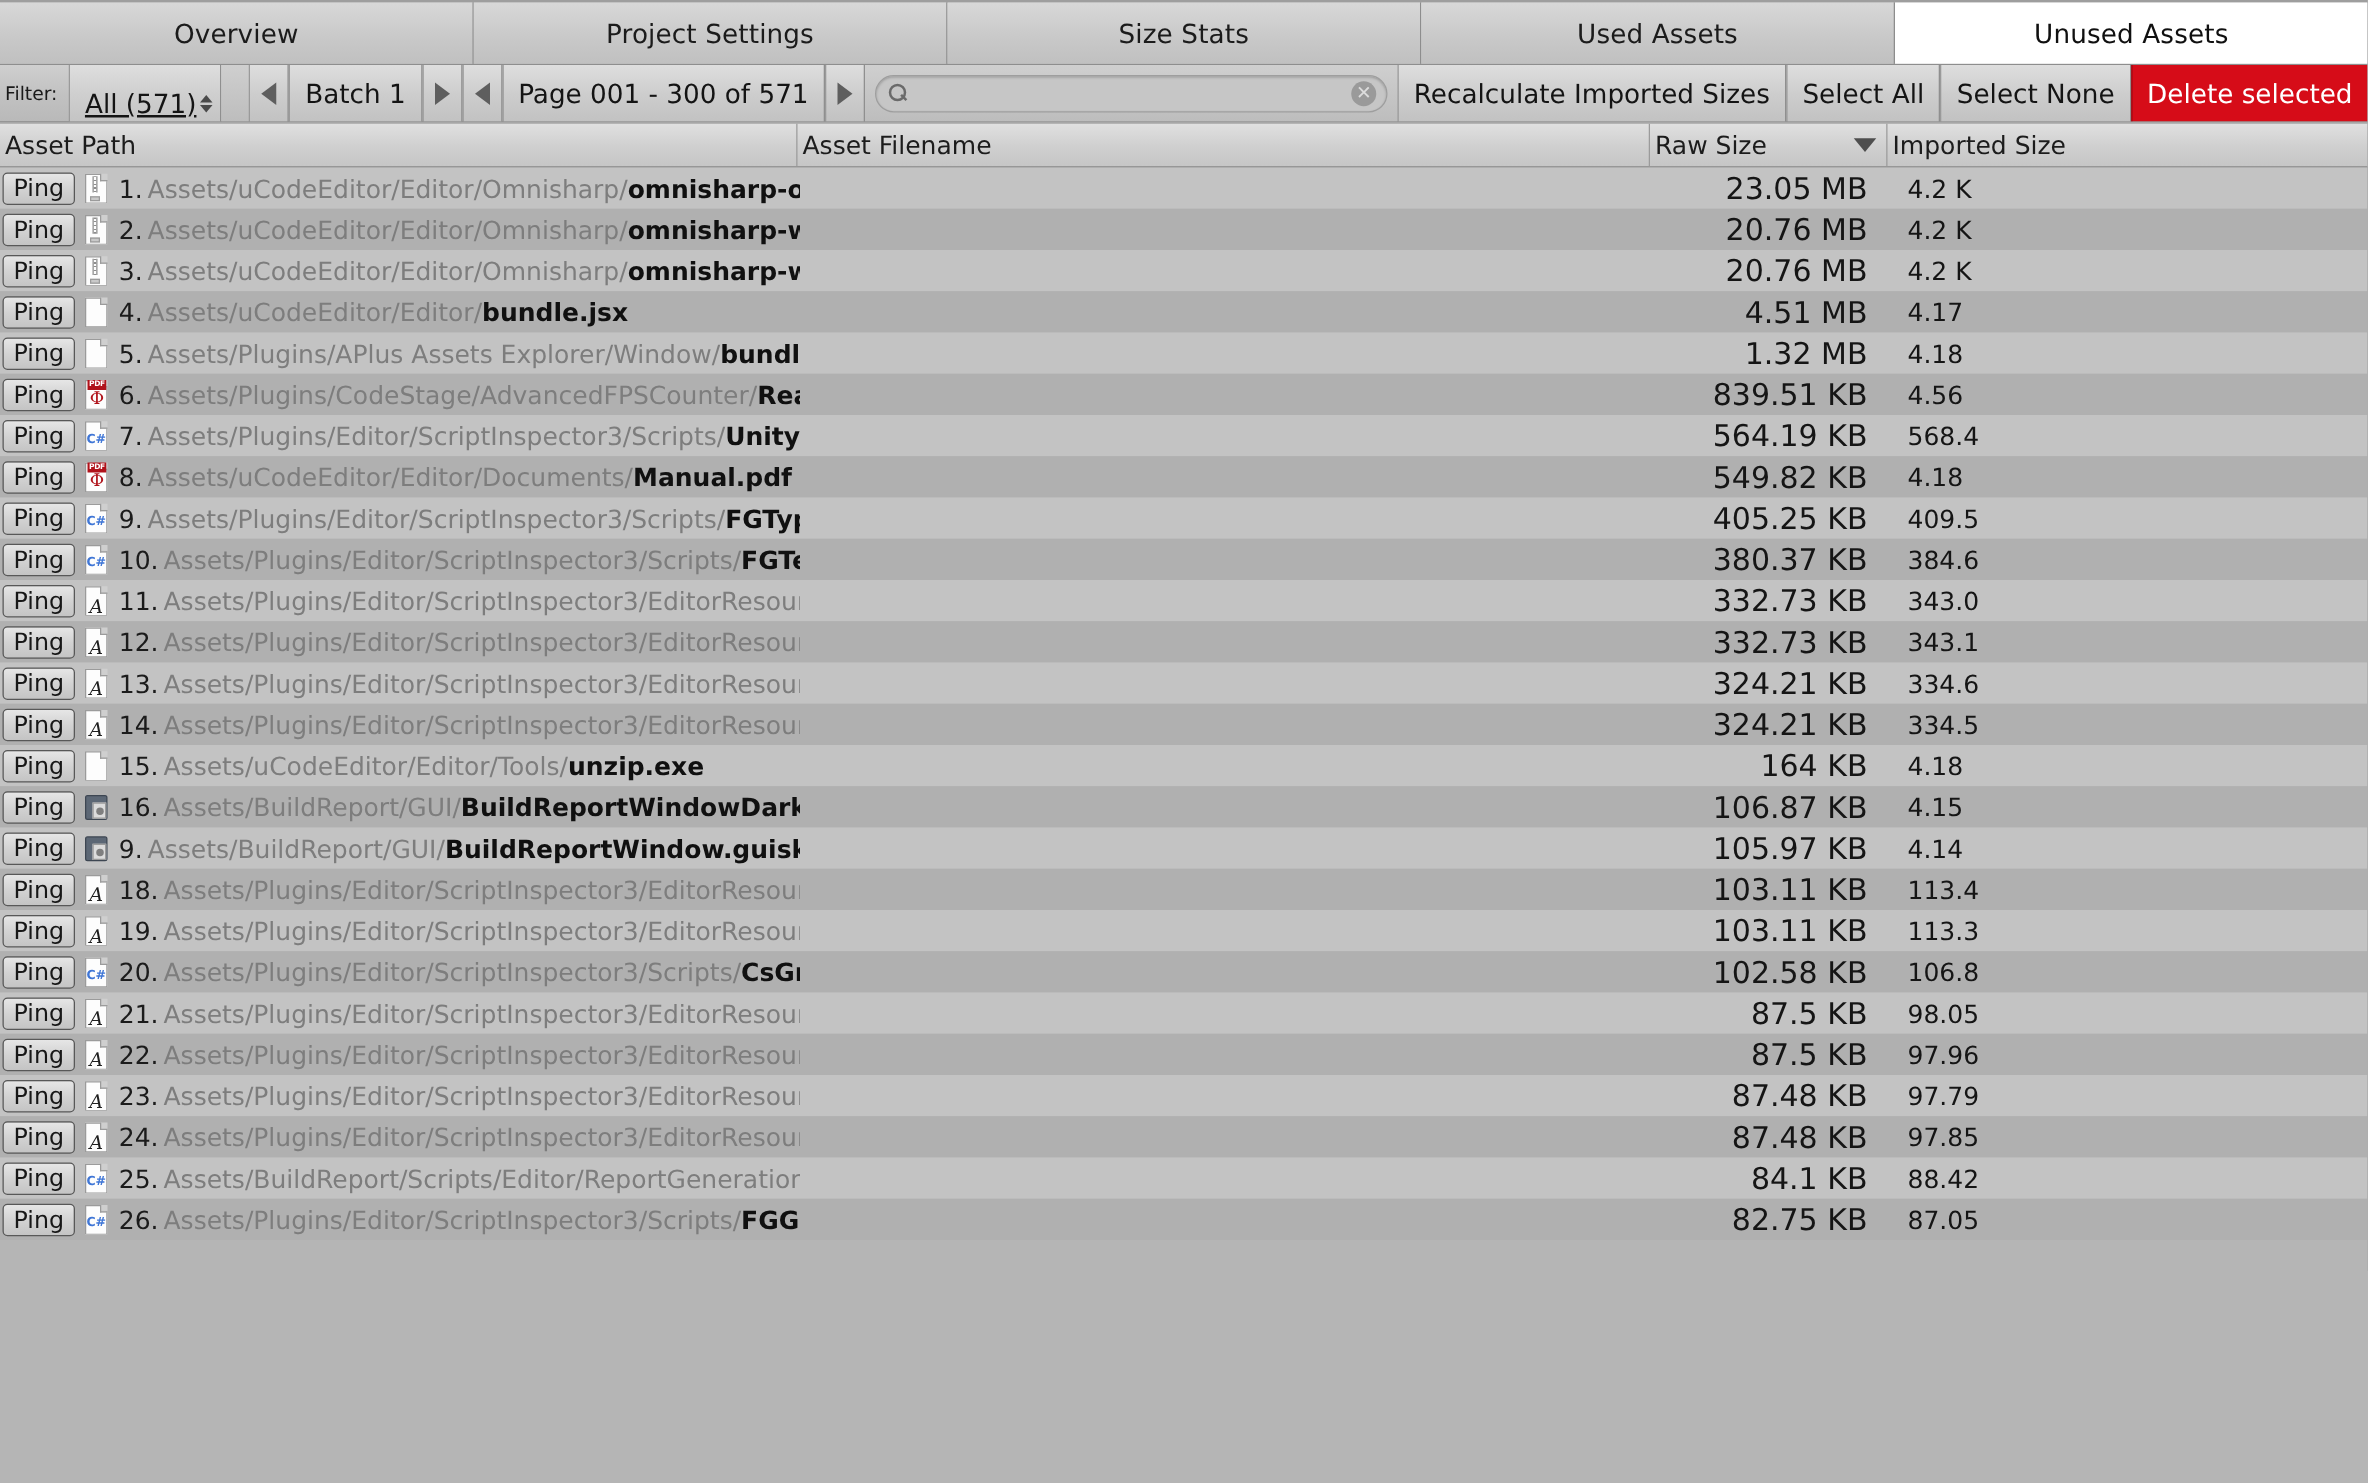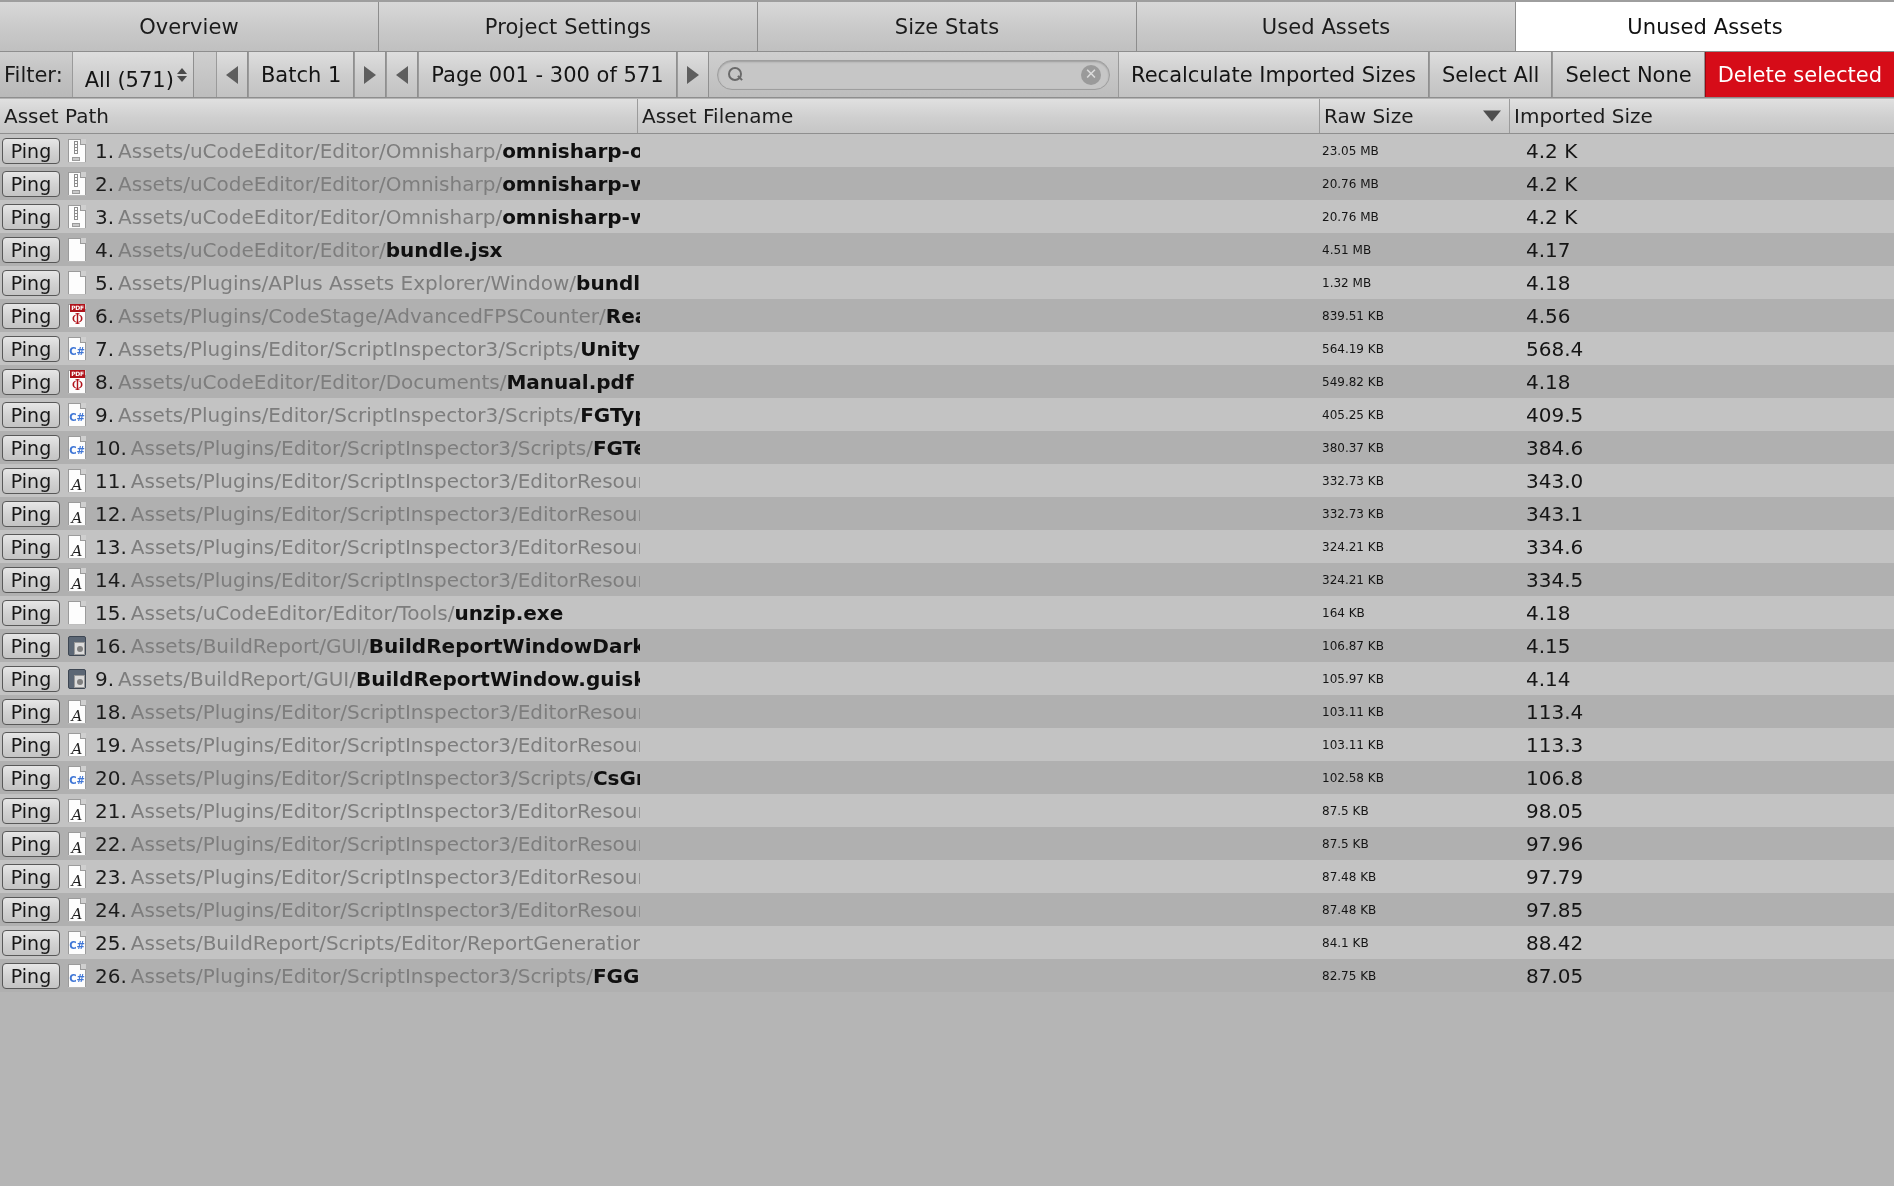--- a/index.html
+++ b/index.html
@@ -34,21 +34,21 @@
 
   
   .toolbar {
     display: flex; align-items: stretch; height: 46px; width: 100%;
     background: linear-gradient(to bottom, #cfcfcf 0%, #c2c2c2 50%, #b9b9b9 100%);
     border-bottom: 1px solid #8e8e8e;
   }
   .tb-label {
     display: flex; align-items: center;
     padding: 0 9px 0 4px;
-    font-size: 21px; color: #1a1a1a;
+    font-size: 15px; color: #1a1a1a;
   }
   .tb-btn {
     display: flex; align-items: center; justify-content: center;
     font-size: 21px; color: #141414;
     padding: 0 12px;
     border-left: 1px solid #9a9a9a;
     border-right: 1px solid #8f8f8f;
     background: linear-gradient(to bottom, #dedede 0%, #cdcdcd 52%, #c2c2c2 100%);
     white-space: nowrap;
   }
@@ -56,26 +56,27 @@
     width: 32px; padding: 0;
     display: flex; align-items: center; justify-content: center;
     border-left: 1px solid #9a9a9a; border-right: 1px solid #8f8f8f;
     background: linear-gradient(to bottom, #dedede 0%, #cdcdcd 52%, #c2c2c2 100%);
   }
   .tri { width: 0; height: 0; }
   .tri-left  { border-top: 9px solid transparent; border-bottom: 9px solid transparent; border-right: 12px solid #5e5e5e; }
   .tri-right { border-top: 9px solid transparent; border-bottom: 9px solid transparent; border-left: 12px solid #5e5e5e; }
 
   .filter-popup {
-    display: flex; gap: 2px;
+    display: flex; align-items: center; gap: 2px;
     padding: 16px 6px 0 12px;
     font-size: 21px; color: #141414;
     border-left: 1px solid #9a9a9a; border-right: 1px solid #8f8f8f;
     background: linear-gradient(to bottom, #dedede 0%, #cfcfcf 52%, #c4c4c4 100%);
     white-space: nowrap;
+    text-decoration: underline;
   }
   .stepper { display: flex; flex-direction: column; gap: 2px; margin-left: 1px; }
   .stepper i { width: 0; height: 0; border-left: 5px solid transparent; border-right: 5px solid transparent; }
   .stepper i.up   { border-bottom: 6px solid #4a4a4a; }
   .stepper i.down { border-top: 6px solid #4a4a4a; }
 
   .spacer-sm { width: 22px; background: linear-gradient(to bottom,#cfcfcf,#bdbdbd); }
 
   .searchwrap {
     flex: 1 1 auto;
@@ -216,22 +217,22 @@
     color: #7d7d7d;
   }
   .cell-path .num { color: #1b1b1b; margin-right: 4px; }
   .cell-path .dir { color: #7d7d7d; }
   .cell-path .fname { color: #101010; font-weight: bold; }
   .cell-file {
     flex: none; width: 682px;
     font-size: 20px; white-space: nowrap; overflow: hidden; color: #101010;
   }
   .cell-raw {
-    flex: none; width: 190px; padding-right: 18px;
-    font-size: 12px; color: #151515; white-space: nowrap;
+    flex: none; width: 190px; text-align: right; padding-right: 18px;
+    font-size: 24px; color: #151515; white-space: nowrap;
   }
   .cell-imp {
     flex: 1 1 auto; text-align: left; padding-left: 14px;
     font-size: 20px; color: #151515; white-space: nowrap; overflow: hidden;
   }
 </style>
 </head>
 <body>
 
 <div id="app">

